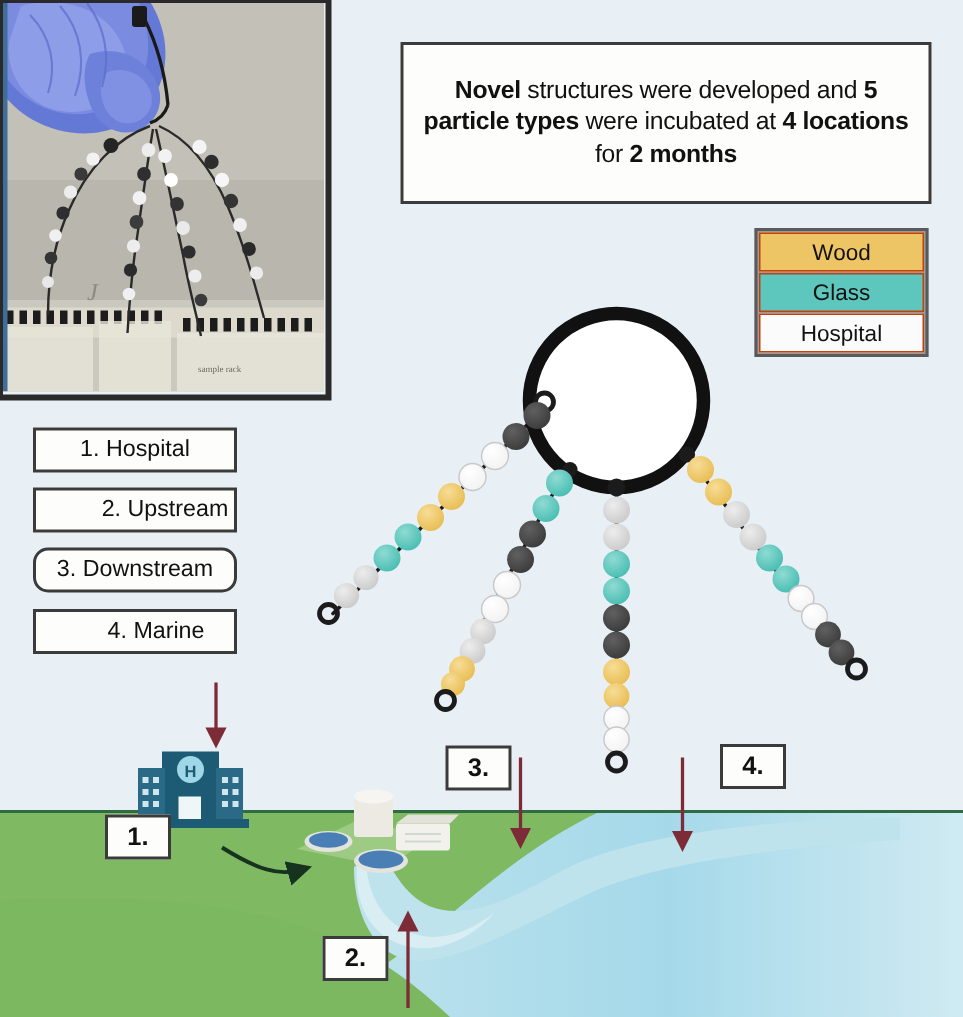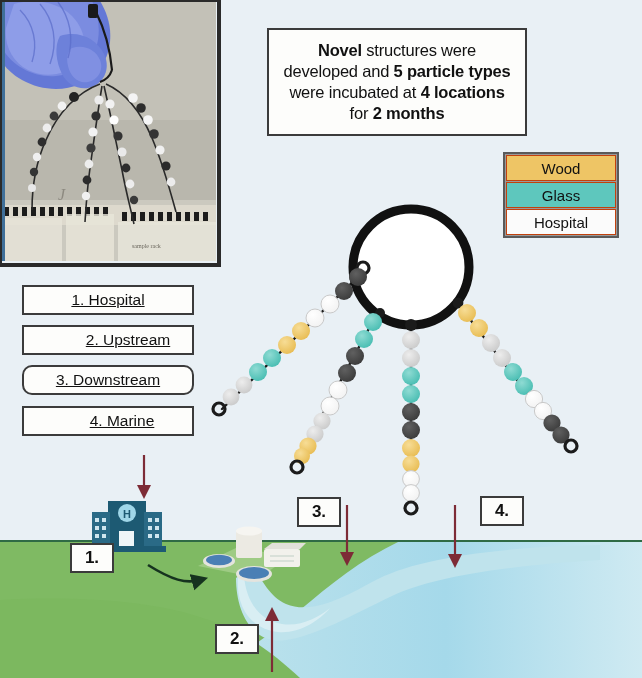--- a/index.html
+++ b/index.html
@@ -18,21 +18,21 @@
     background:#fdfdfb;
     border:2px solid #3b3b3b;
     box-shadow:0 0 0 1px #fdfdfb inset;
     display:flex;align-items:center;justify-content:center;
     color:#111;
     box-sizing:border-box;
   }
 
   
   #headline{
-    left:267px;top:28px;width:260px;height:108px;
+    left:267px;top:28px;width:354px;height:108px;
     padding:6px 10px;
     text-align:center;
     font-size:16.5px;line-height:1.28;
     letter-spacing:-.2px;
   }
   #headline b{font-weight:bold;}
 
   
   #legend{
     position:absolute;left:503px;top:152px;width:116px;
@@ -49,23 +49,22 @@
     border:1px solid #c2410c;
     margin:0 0 1px 0;
     box-sizing:border-box;
     overflow:hidden;
     white-space:nowrap;
   }
   .legend-row:last-child{margin-bottom:0;}
 
   
   .loc{
-    left:22px;width:172px;height:30px;
+    left:22px;width:136px;height:30px;
     font-size:15.5px;
-    text-decoration:underline;
   }
   #loc0{top:285px;}
   #loc1{top:325px;padding-left:40px;}
   #loc2{top:365px;border-radius:10px;}
   #loc3{top:406px;padding-left:28px;}
 
   
   .num{width:44px;height:30px;font-size:17px;font-weight:bold;}
   #num1{left:70px;top:543px;}
   #num2{left:215px;top:624px;}

